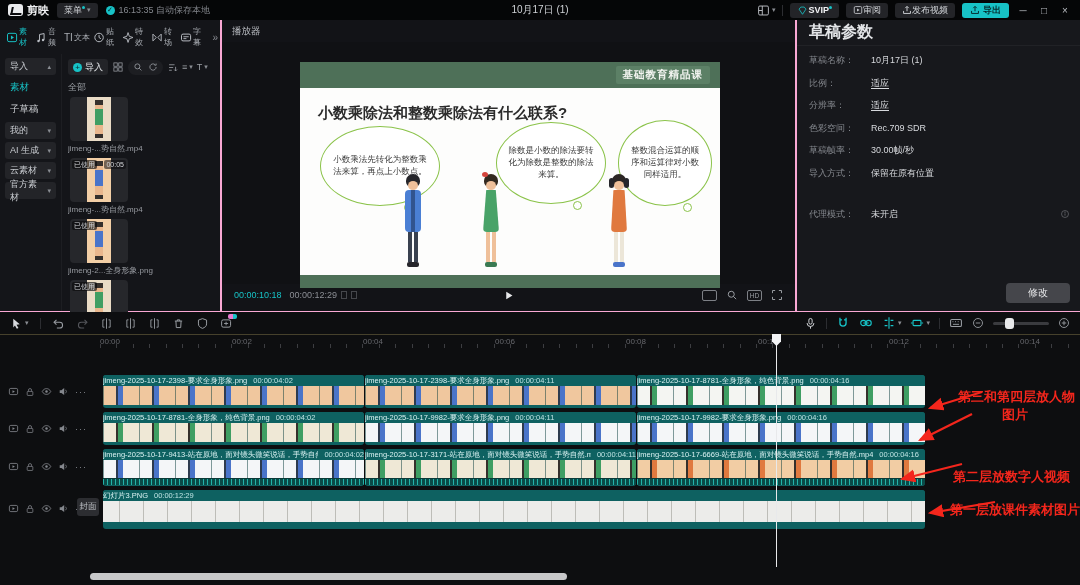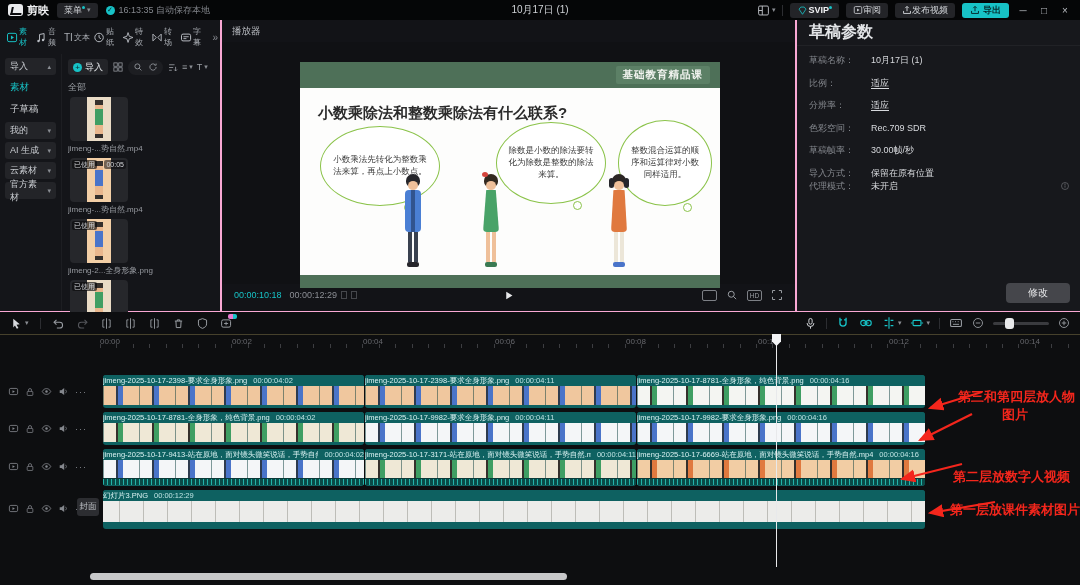--- a/index.html
+++ b/index.html
@@ -536,21 +536,21 @@
           <span class="rp-v link">适应</span>
         </div>
       <div class="rp-row">
           <span class="rp-l">色彩空间：</span>
           <span class="rp-v">Rec.709 SDR</span>
         </div>
       <div class="rp-row">
           <span class="rp-l">草稿帧率：</span>
           <span class="rp-v">30.00帧/秒</span>
         </div>
-      <div class="rp-row" style="margin-bottom:0">
+      <div class="rp-row" style="margin-bottom:28px">
           <span class="rp-l">导入方式：</span>
           <span class="rp-v">保留在原有位置</span>
         </div>
       <div class="rp-row">
           <span class="rp-l">代理模式：</span>
           <span class="rp-v">未开启</span>
           <span class="rp-info ib">
             <svg class="ic" width="10" height="10">
               <use href="#s-info"></use>
             </svg>

